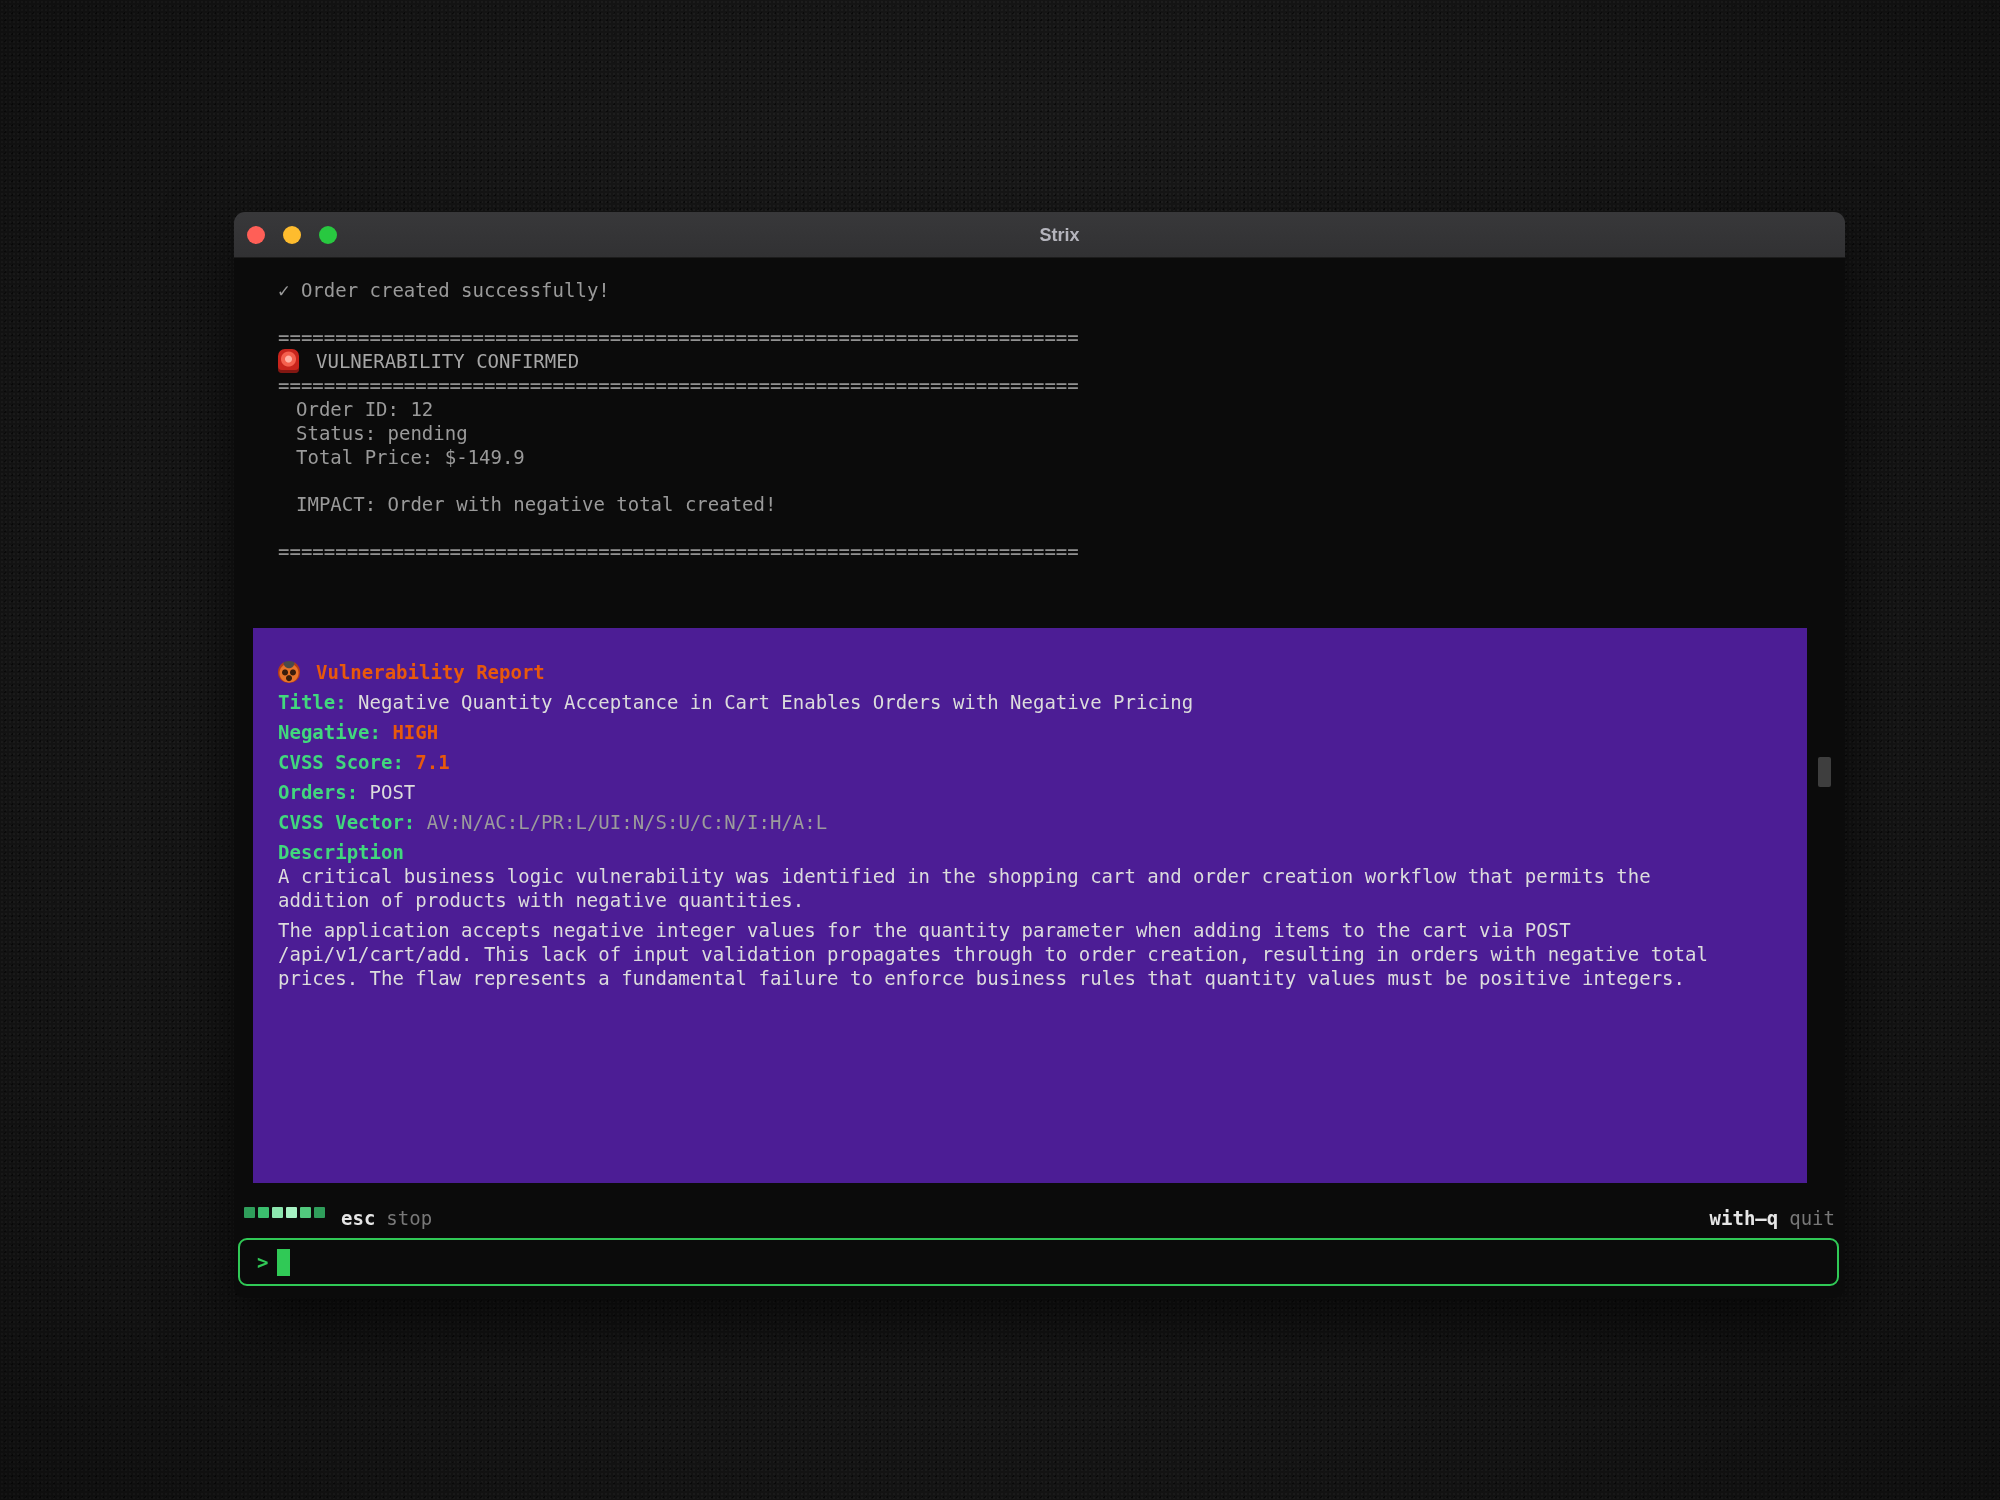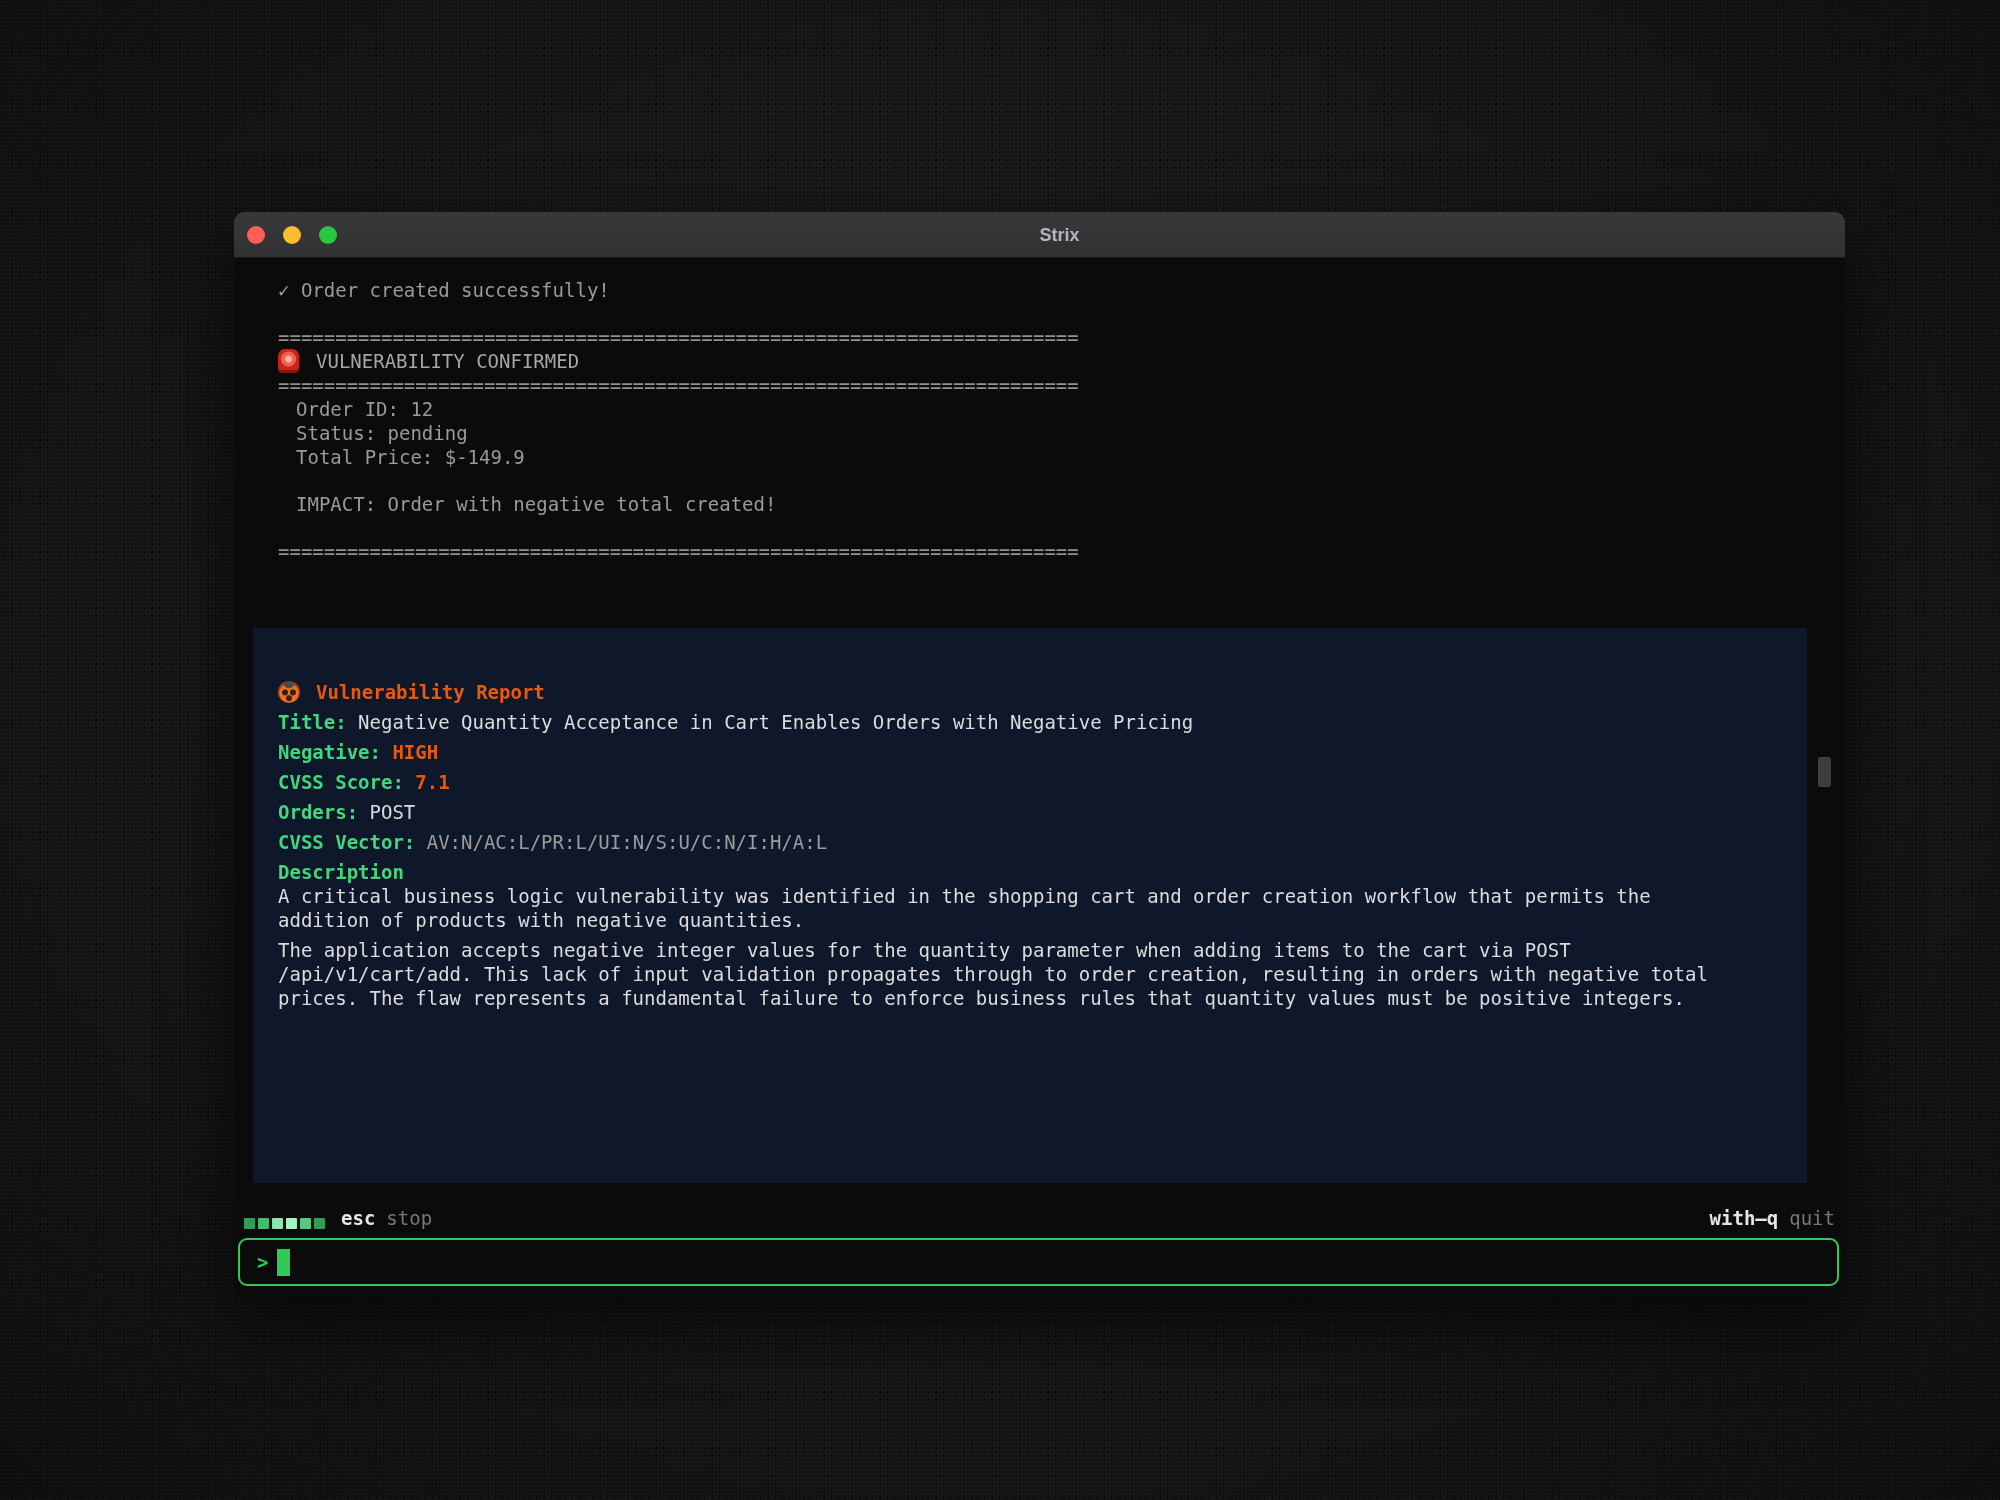--- a/index.html
+++ b/index.html
@@ -73,22 +73,22 @@
       radial-gradient(circle at 50% 8%, #4a4a4a 0 5px, transparent 6px),
       radial-gradient(circle at 32% 52%, #3a1d0c 0 2.5px, transparent 3.5px),
       radial-gradient(circle at 68% 52%, #3a1d0c 0 2.5px, transparent 3.5px),
       radial-gradient(circle at 50% 78%, #3a1d0c 0 2.5px, transparent 3.5px),
       radial-gradient(circle at 50% 55%, #e8742a 0 9px, #b43c14 10px);
   }
 
   
   .report {
     position:absolute; left:19px; top:370px; width:1554px; height:555px;
-    background:#0f172a; overflow:hidden;
-    padding:52px 45px 14px 25px;
+    background:#4c1d95; overflow:hidden;
+    padding:32px 45px 14px 25px;
   }
   .r-line { font-size:19px; line-height:24px; white-space:pre-wrap; }
   .r-row { margin-top:6px; }
   .r-row.first { margin-top:0; }
   .label-green { color:#41d87d; font-weight:bold; }
   .val-white { color:#dcdcdc; }
   .val-orange { color:#e8590c; font-weight:bold; }
   .val-gray { color:#9c9c9c; }
   .report-title-text { color:#e8590c; font-weight:bold; font-size:19px; line-height:24px; }
   .para { color:#dcdcdc; max-width:1455px; }
@@ -98,21 +98,21 @@
   .scroll-thumb {
     position:absolute; left:1584px; top:499px; width:13px; height:30px;
     background:#3e3e3e; border-radius:2px;
   }
 
   
   .statusbar {
     position:absolute; left:10px; right:10px; top:946px; height:28px;
     display:flex; align-items:center; justify-content:space-between;
   }
-  .sb-left, .sb-right { display:flex; align-items:flex-end; }
+  .sb-left, .sb-right { display:flex; align-items:flex-start; }
   .spinner { display:flex; gap:3px; margin-right:16px; }
   .spin-block { width:11px; height:11px; border-radius:1px; display:inline-block; }
   .key-hint { font-size:19px; font-weight:bold; color:#e6e6e6; }
   .action-hint { font-size:19px; color:#787878; margin-left:11px; }
 
   .input-box {
     position:absolute; left:4px; top:980px; width:1601px; height:48px;
     border:2px solid #30c956; border-radius:9px;
     display:flex; align-items:center; padding-left:17px;
     background:#0b0b0b;

